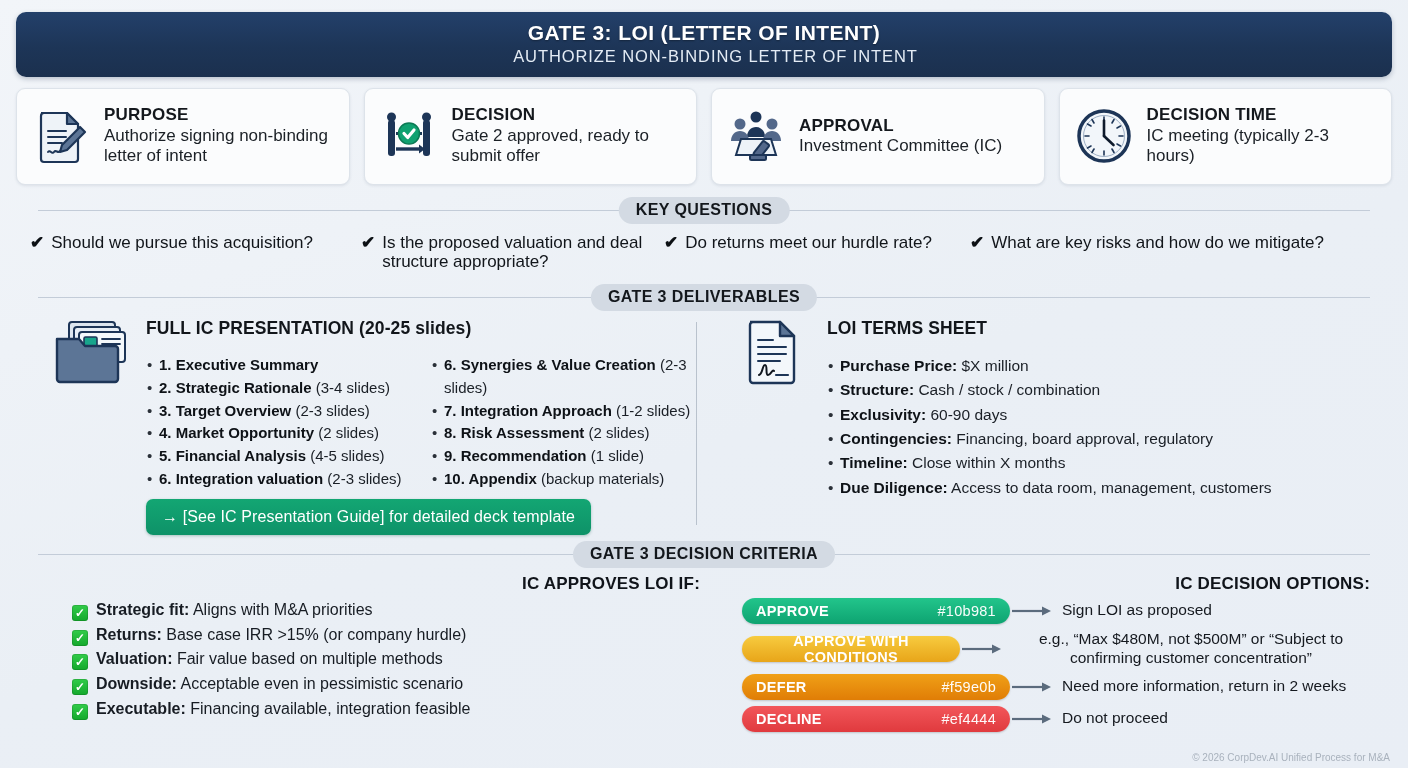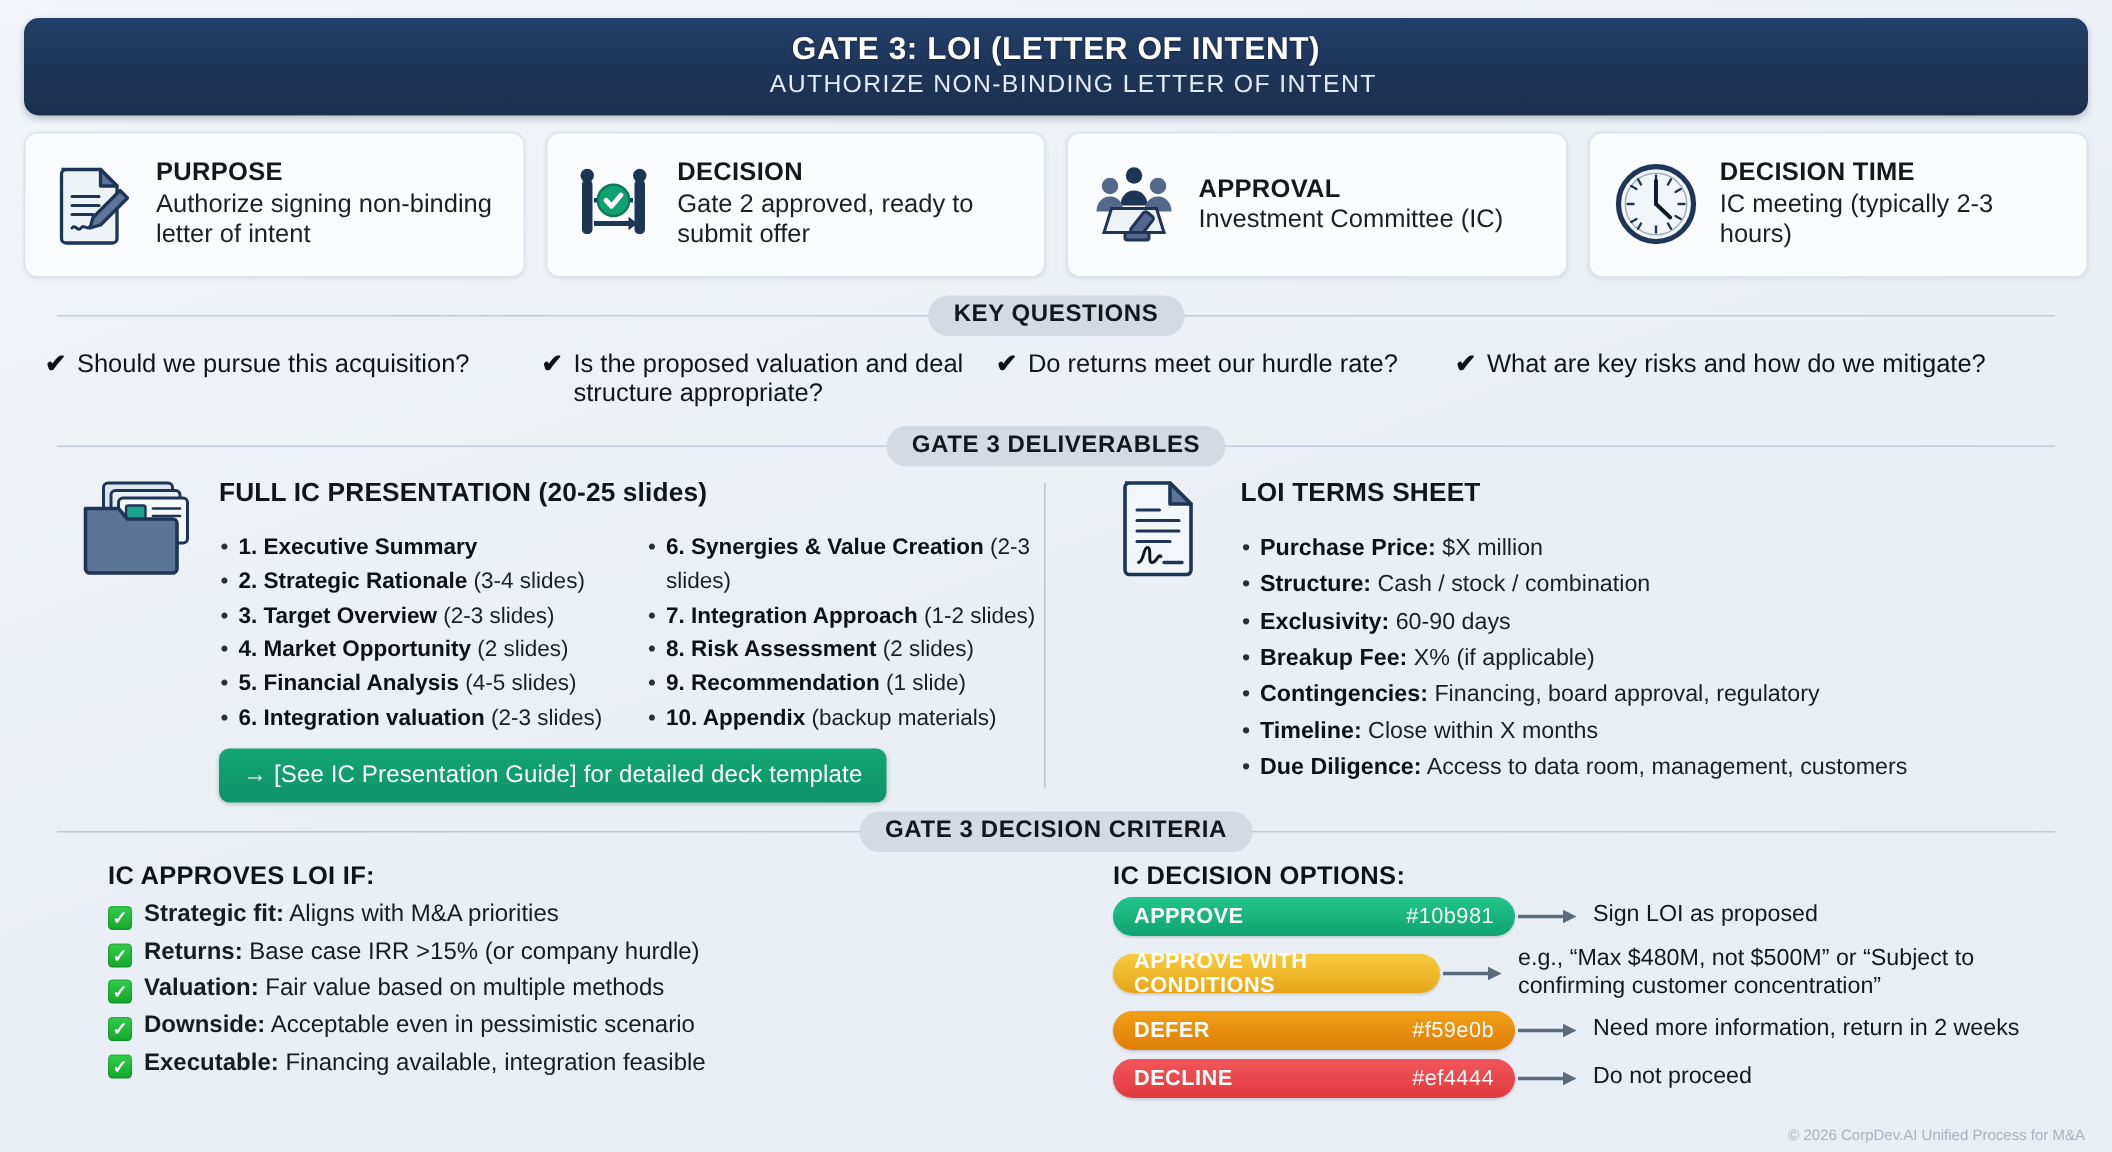--- a/index.html
+++ b/index.html
@@ -127,37 +127,37 @@
     border-radius: 7px; padding: 9px 16px;
     margin-top: 8px; margin-left: 0px;
     border: none; cursor: pointer;
     letter-spacing: .1px;
     box-shadow: 0 1px 3px rgba(10,90,65,.3);
   }
 
   
   .crit { display: flex; margin-top: 7px; padding: 0 22px; gap: 34px;}
   .crit-col { flex: 1 1 0; }
-  .crit-h { font-size: 17px; font-weight: bold; color:#10141a; margin-bottom: 4px; letter-spacing:.2px;}
+  .crit-h { font-size: 17px; font-weight: bold; color:#10141a; margin-bottom: 4px; letter-spacing:.2px;text-align:right;}
   ul.checks { list-style: none; }
   ul.checks li {
     font-size: 16px; color:#171c23; line-height: 1.55;
     display: flex; align-items: baseline; gap: 8px;
   }
   .gchk {
     flex: 0 0 auto; width: 16px; height: 16px; border-radius: 3px;
     background: linear-gradient(180deg,#32cc4a 0%,#14a82c 100%);
     color:#fff; font-size: 12px; line-height: 16px; text-align: center;
     font-weight: bold;
     box-shadow: inset 0 0 0 1px rgba(0,0,0,.12);
     position: relative; top: 2px;
   }
 
   .opts { margin-top: 1px; }
-  .opt-row { display: flex; align-items: center; gap: 0; margin-bottom: 6px; }
+  .opt-row { display: flex; align-items: center; gap: 0; margin-bottom: 6px; text-align: center; }
   .badge {
     width: 268px; height: 26px; border-radius: 13px;
     display: flex; align-items: center; justify-content: space-between;
     padding: 0 14px;
     color:#fff; font-size: 14.5px; font-weight: bold; letter-spacing:.3px;
     box-shadow: 0 1px 2px rgba(0,0,0,.18);
   }
   .badge .hex { font-weight: normal; font-size: 14.5px; opacity: .97; }
   .arrow { width: 44px; height: 14px; flex: 0 0 auto; }
   .opt-desc { font-size: 15.5px; color:#15191f; line-height: 1.22; margin-left: 8px; }
@@ -351,21 +351,20 @@
           <path d="M17 57c4-1 3-10 6-10s0 10 3 10 4-6 6-4" fill="none" stroke="#10161f" stroke-width="2" stroke-linecap="round"></path>
           <line x1="34" y1="57" x2="46" y2="57" stroke="#1d3557" stroke-width="2.2" stroke-linecap="round"></line>
         </svg>
       </div>
       <div class="deliv-body">
         <div class="deliv-h">LOI TERMS SHEET</div>
         <ul class="bl terms">
           <li><b>Purchase Price:</b><span> $X million</span></li>
           <li><b>Structure:</b><span> Cash / stock / combination</span></li>
           <li><b>Exclusivity:</b><span> 60-90 days</span></li>
-          <li><b>Breakup Fee:</b><span> X% (if applicable)</span></li>
           <li><b>Contingencies:</b><span> Financing, board approval, regulatory</span></li>
           <li><b>Timeline:</b><span> Close within X months</span></li>
           <li><b>Due Diligence:</b><span> Access to data room, management, customers</span></li>
         </ul>
       </div>
     </div>
   </div>
 
   <div class="band" style="margin-top:6px">
     <span class="band-pill">GATE 3 DECISION CRITERIA</span>

